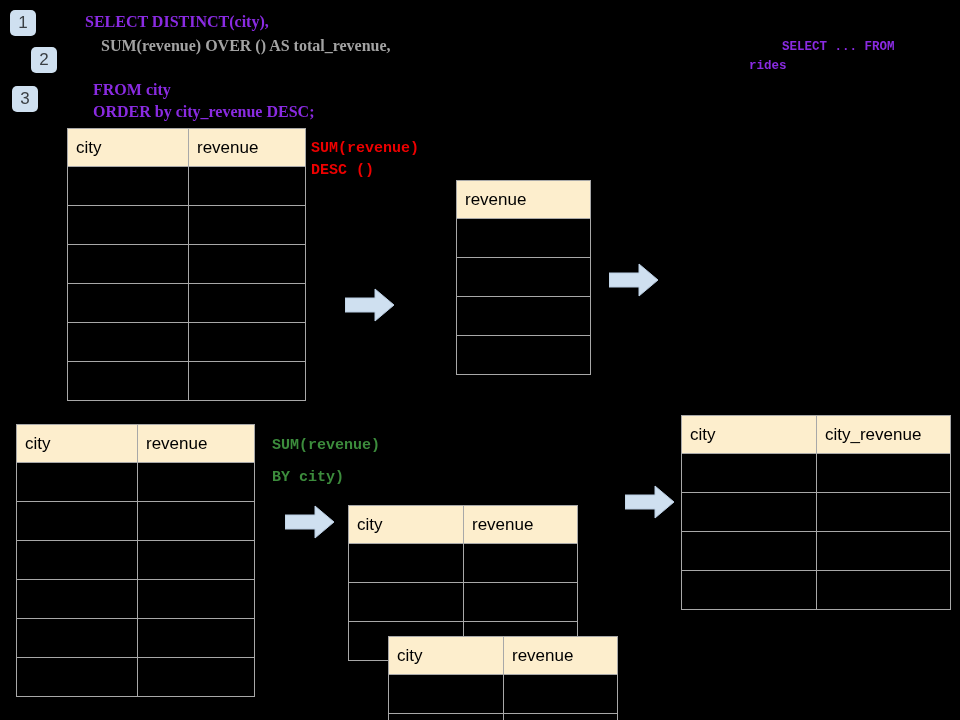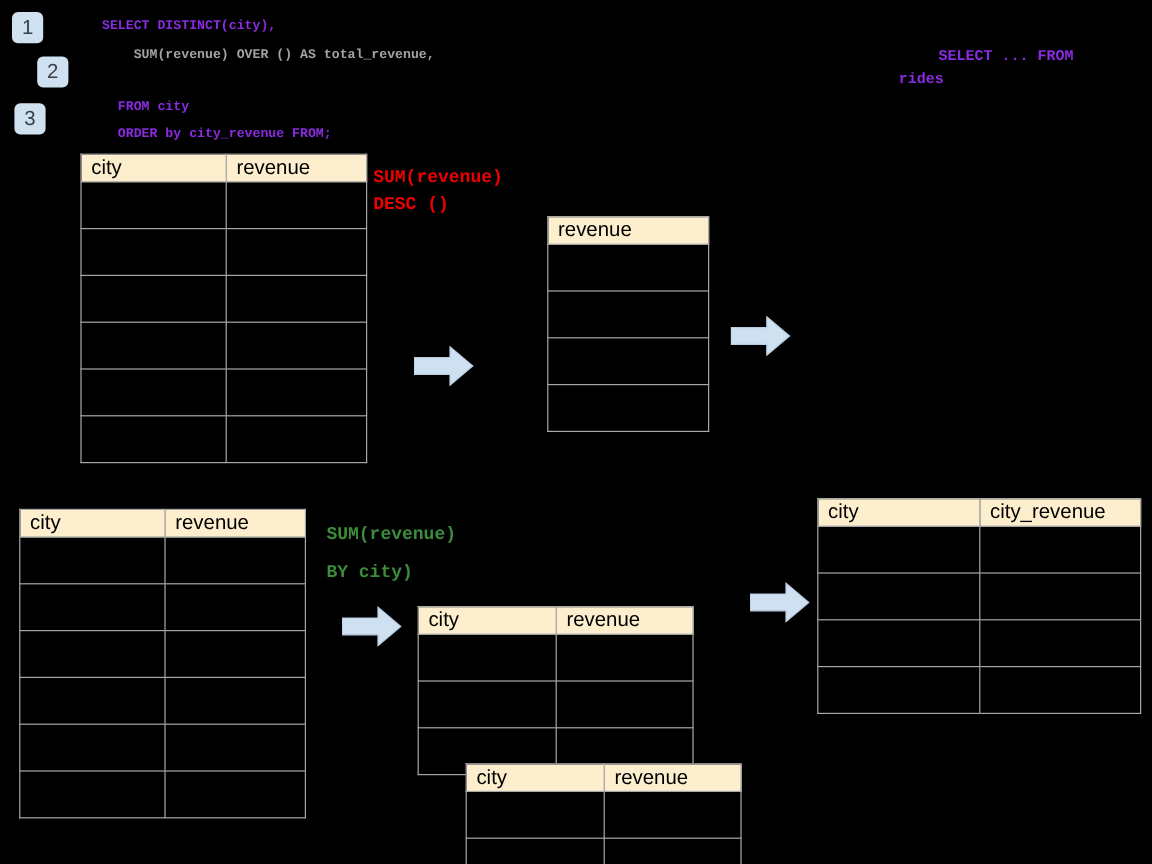--- a/index.html
+++ b/index.html
@@ -28,22 +28,22 @@
     font-family: "Liberation Sans", sans-serif;
     font-size: 17px;
     line-height: 26px;
     text-align: center;
     font-weight: normal;
   }
 
   
   .sql-code {
     position: absolute;
-    font-family: Liberation Mono, monospace;
-    font-size: 11px;
+    font-family: Liberation Serif, serif;
+    font-size: 16px;
     line-height: 22px;
     white-space: pre;
     font-weight: bold;
     letter-spacing: 0px;
   }
   .sql-purple { color: #8a2be2; }
   .sql-red    { color: #a3a3a3; }
   .sql-green  { color: #3c8c3c; }
 
   .sql-side {
@@ -83,21 +83,21 @@
     box-sizing: border-box;
   }
   .tbl th {
     background: #fdeecd;
     color: #000000;
     font-family: "Liberation Sans", sans-serif;
     font-size: 17px;
     font-weight: normal;
     text-align: left;
     padding-left: 8px;
-    height: 23px;
+    height: 38px;
     vertical-align: middle;
   }
   .tbl td {
     background: #000000;
     height: 39px;
   }
 
   
   .arrow {
     position: absolute;
@@ -108,21 +108,21 @@
 
 <div id="canvas">
 
   <div class="badge" style="left:10px; top:10px;">1</div>
   <div class="badge" style="left:31px; top:47px;">2</div>
   <div class="badge" style="left:12px; top:86px;">3</div>
 
   <div class="sql-code sql-purple" style="left:85px; top:11px;">SELECT DISTINCT(city),</div>
   <div class="sql-code sql-red" style="left:85px; top:35px;">    SUM(revenue) OVER () AS total_revenue,</div>
   <div class="sql-code sql-purple" style="left:85px; top:79px;">  FROM city</div>
-  <div class="sql-code sql-purple" style="left:85px; top:101px;">  ORDER by city_revenue FROM;</div>
+  <div class="sql-code sql-purple" style="left:85px; top:101px;">  ORDER by city_revenue DESC;</div>
 
   <div class="sql-side" style="left:782px; top:38px;">SELECT ... FROM</div>
   <div class="sql-side" style="left:749px; top:57px;">rides</div>
 
   <table class="tbl" style="left:67px; top:128px; width:238px;">
     <colgroup>
         <col style="width:121px;">
         <col style="width:117px;">
       </colgroup>
     <thead>

